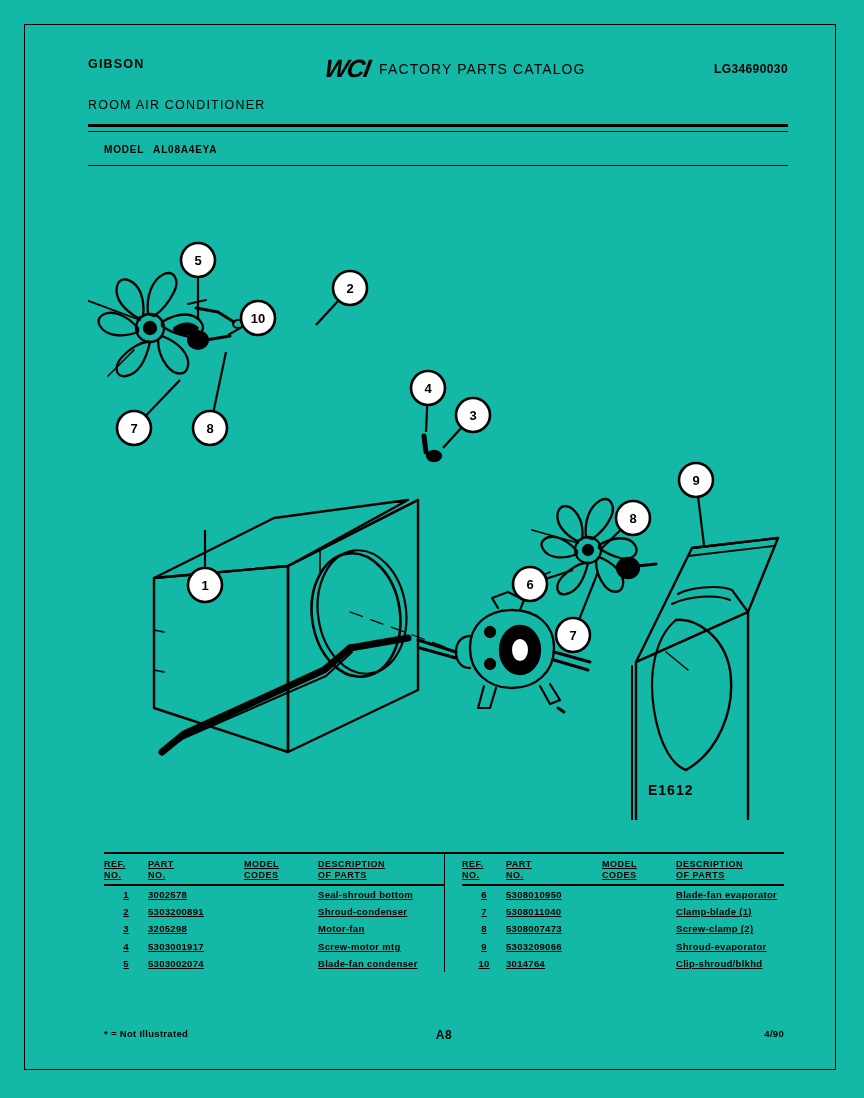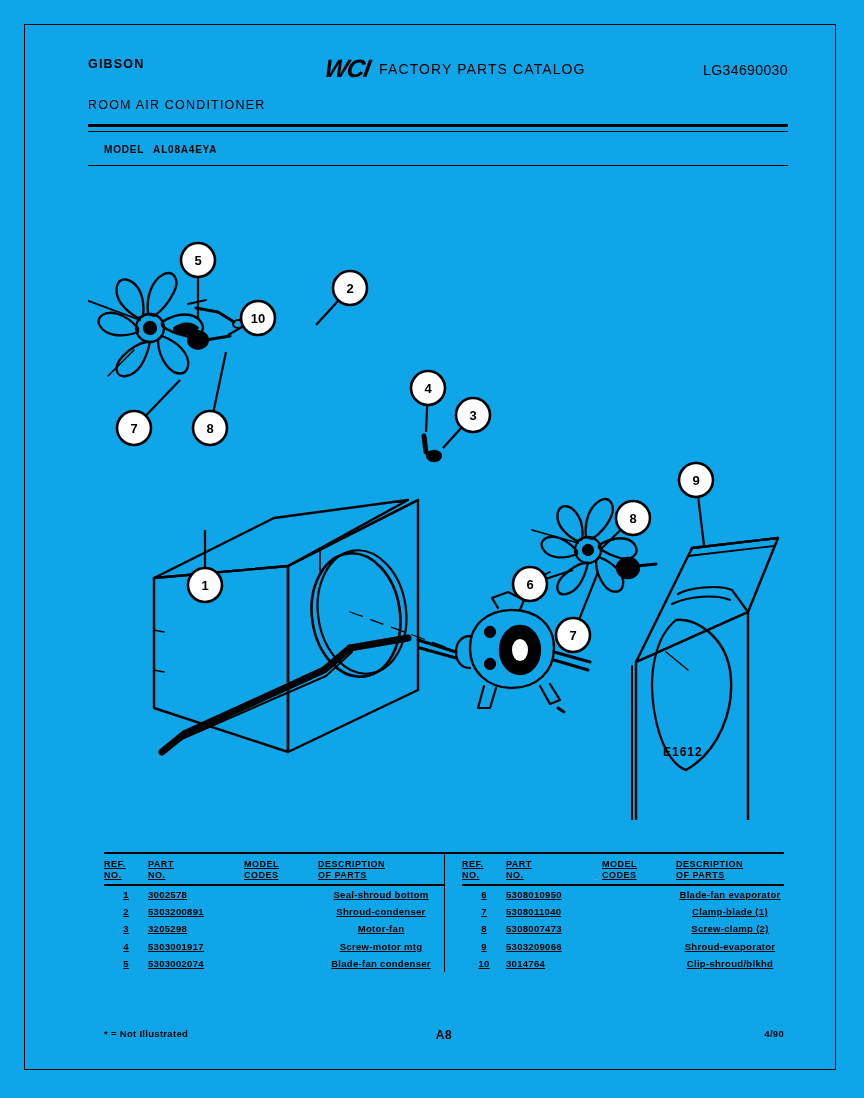--- a/index.html
+++ b/index.html
@@ -6,21 +6,21 @@
   html,body{margin:0;padding:0;background:#ffffff;}
   body{
     width:864px;height:1098px;
     font-family:"Liberation Sans", sans-serif;
     color:#000;
     position:relative;
     overflow:hidden;
   }
   .page{
     position:absolute;left:0;top:0;width:864px;height:1098px;
-    background:#0ea5e9;
+    background:#14b8a6;
   }
   
   .page-border{
     position:absolute;
     left:24px;top:24px;
     width:812px;height:1046px;
     border:1px solid #000;
     box-sizing:border-box;
   }
 
@@ -34,54 +34,54 @@
   .wci-logo{
     font-size:25px;font-weight:bold;font-style:italic;
     letter-spacing:-1.5px;
     color:#000;
     line-height:1;
     transform:skewX(-10deg);
     padding:0 1px;
   }
   .catalog-title{font-size:14px;font-weight:normal;letter-spacing:1.1px;}
 
-  .cat-no{position:absolute;right:0;top:10px;font-size:14px;font-weight:normal;letter-spacing:.4px;}
+  .cat-no{position:absolute;right:0;top:10px;font-size:12px;font-weight:bold;letter-spacing:.4px;}
 
   
   .rule-thick{position:absolute;left:88px;width:700px;background:#000;}
   .rule-thin{position:absolute;left:88px;width:700px;background:#000;}
 
   .model-line{position:absolute;left:104px;top:144px;font-size:10px;font-weight:bold;letter-spacing:.8px;}
   .model-line .mlabel{margin-right:9px;}
 
   
   .illus{position:absolute;left:88px;top:200px;width:700px;height:620px;}
   .illus svg{display:block;}
-  .fig-code{position:absolute;left:560px;top:545px;font-size:12px;font-weight:bold;letter-spacing:1px;margin-left:15px;}
+  .fig-code{position:absolute;left:560px;top:582px;font-size:14px;font-weight:bold;letter-spacing:1px;}
 
   
   .tbl-wrap{position:absolute;left:104px;top:852px;width:680px;}
   .tbl-top-rule{height:2px;background:#000;width:100%;}
   .tbl-body{display:flex;position:relative;}
   .tbl-col{width:50%;box-sizing:border-box;}
   .tbl-col.right{padding-left:18px;}
   .vdiv{
     position:absolute;left:50%;top:0;bottom:0;width:1px;background:#000;
   }
   table.parts{width:100%;border-collapse:collapse;font-size:9.5px;font-weight:bold;letter-spacing:.3px;text-decoration:underline;}
   table.parts th{
     text-align:left;font-size:9px;font-weight:bold;letter-spacing:.5px;
     padding:5px 0 2px 0;vertical-align:top;line-height:1.25;
     white-space:pre-line;
   }
   table.parts td{padding:3.2px 0;vertical-align:top;white-space:nowrap;}
   .c-ref{width:44px;text-align:center;}
   .c-part{width:96px;}
   .c-code{width:74px;}
-  .c-desc{width:auto;text-align:center;}
+  .c-desc{width:auto;}
   th.c-ref{text-align:left;padding-left:4px;}
 
   
   .footer{position:absolute;left:104px;top:1028px;width:680px;font-size:9.5px;font-weight:bold;}
   .footer .left{position:absolute;left:0;top:0;letter-spacing:.3px;}
   .footer .center{position:absolute;left:0;right:0;text-align:center;font-size:12px;letter-spacing:.5px;}
   .footer .right{position:absolute;right:0;top:0;letter-spacing:.3px;}
 
   
   .cb text{font-family:"Liberation Sans", sans-serif;font-weight:bold;font-size:13px;}

